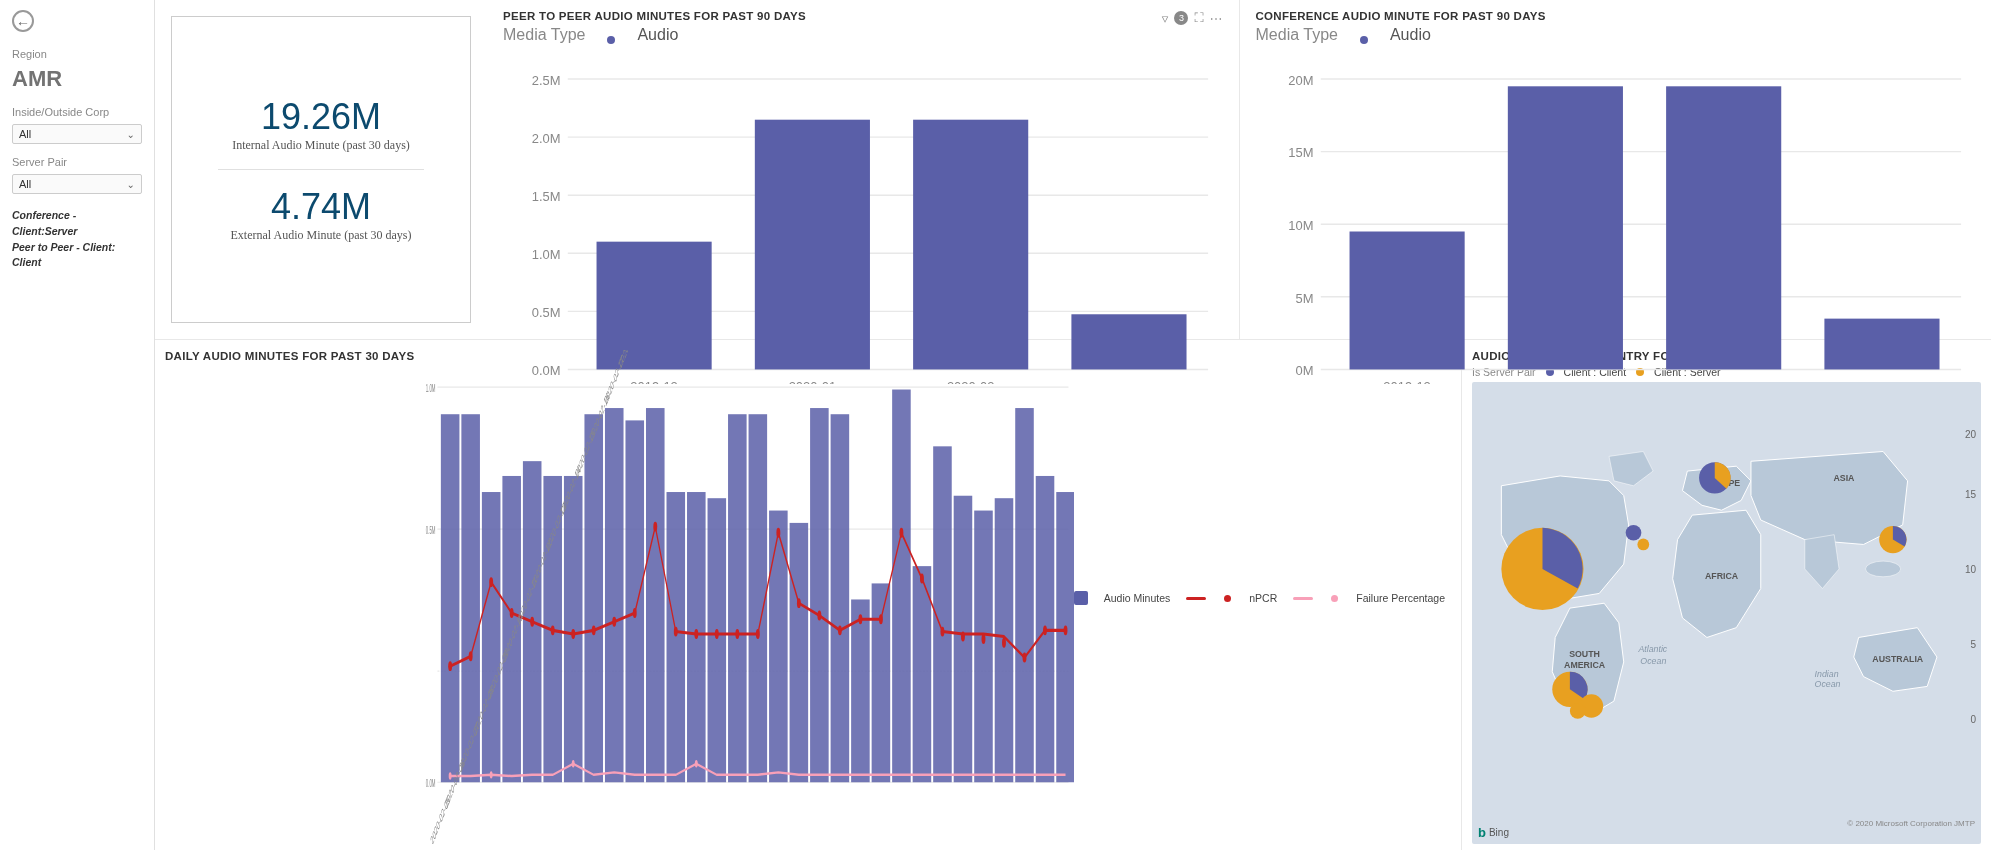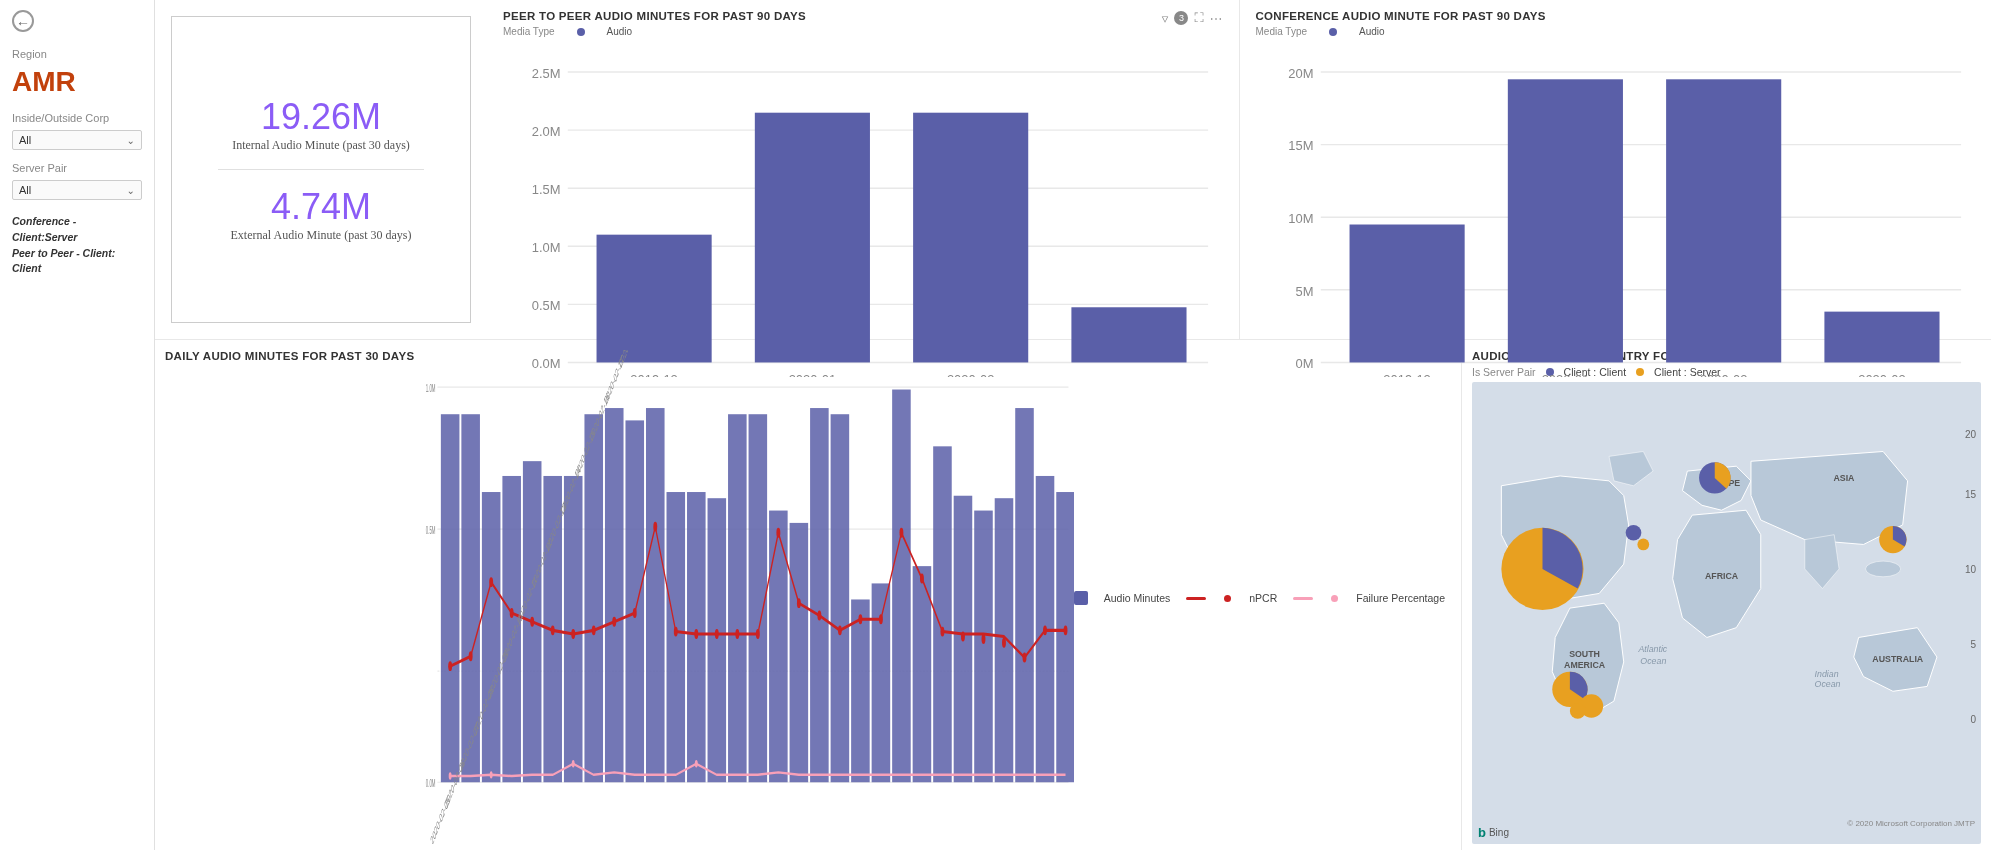--- a/index.html
+++ b/index.html
@@ -44,23 +44,23 @@
       display: flex; align-items: center; justify-content: center;
       font-size: 14px;
       color: #666;
     }
     .sidebar-label {
       font-size: 11px;
       color: #888;
       margin-top: 6px;
     }
     .sidebar-value {
-      font-size: 28px;
+      font-size: 22px;
       font-weight: 700;
-      color: #c2410c;
+      color: #737373;
       margin-bottom: 2px;
     }
     .sidebar-dropdown {
       display: flex;
       align-items: center;
       justify-content: space-between;
       border: 1px solid #ccc;
       padding: 3px 6px;
       border-radius: 2px;
       cursor: pointer;
@@ -111,21 +111,21 @@
       justify-content: center;
       padding: 20px;
       gap: 10px;
     }
     .metric-block {
       text-align: center;
     }
     .metric-number {
       font-size: 36px;
       font-weight: 300;
-      color: #8b5cf6;
+      color: #0c4a6e;
     }
     .metric-label {
       font-size: 12px;
       color: #555;
       font-family: Liberation Serif, serif;
     }
     .metric-divider {
       width: 80%;
       height: 1px;
       background: #e0e0e0;
@@ -142,23 +142,23 @@
     .chart-title {
       font-size: 11.5px;
       font-weight: 600;
       color: #333;
       letter-spacing: 0.3px;
       margin-bottom: 4px;
       text-transform: uppercase;
     }
     .chart-legend {
       display: flex;
-      align-items: center;
+      align-items: flex-end;
       gap: 22px;
-      font-size: 10px;
+      font-size: 16px;
       color: #555;
       margin-bottom: 6px;
     }
     .legend-dot {
       width: 8px; height: 8px;
       border-radius: 50%;
       display: inline-block;
     }
     .chart-area {
       flex: 1;

